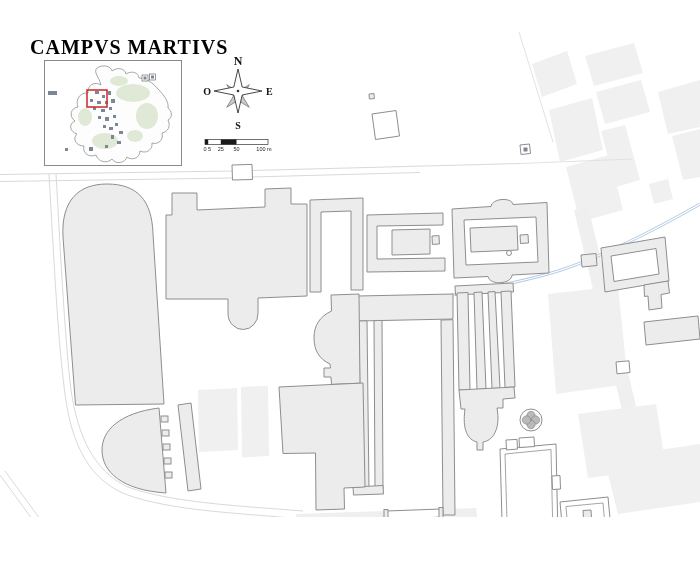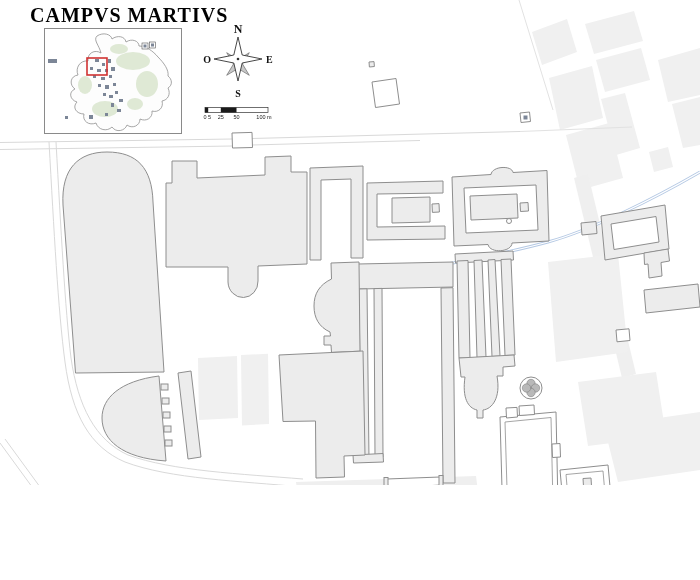--- a/index.html
+++ b/index.html
@@ -1,17 +1,17 @@
 <!DOCTYPE html>
 <html style="--building: #ececec; --outline: #8e8e8e; --faint: #f0f0f0; --road: #d9d9d9; --aqueduct: #b5c9e4; --accent: #d03232; --green: #dfe9d5; --mark: #7c8697; --ink: #1a1a1a;"><head>
 <meta charset="utf-8">
 <style>
   html,body{margin:0;padding:0;background:#fff;}
   .stage{position:relative;width:700px;height:485px;background:#fff;overflow:hidden;
-         font-family:"Liberation Serif",serif;}
+         font-family:"Liberation Serif",serif;margin-top:32px;}
   .title{position:absolute;left:30px;top:4px;margin:0;font-size:20px;font-weight:bold;
          letter-spacing:1px;color:#000;z-index:4;font-family:"Liberation Serif",serif;}
   .map{position:absolute;left:0;top:0;z-index:1;}
   .inset{position:absolute;left:44px;top:28px;width:136px;height:104px;background:#fff;
          border:1px solid #8a8a8a;z-index:3;}
   
   .b{fill:var(--building);stroke:var(--outline);stroke-width:1;}
   .w{fill:#ffffff;stroke:var(--outline);stroke-width:1;}
   .ol{fill:none;stroke:var(--outline);stroke-width:0.8;}
   .f{fill:var(--faint);stroke:none;}

